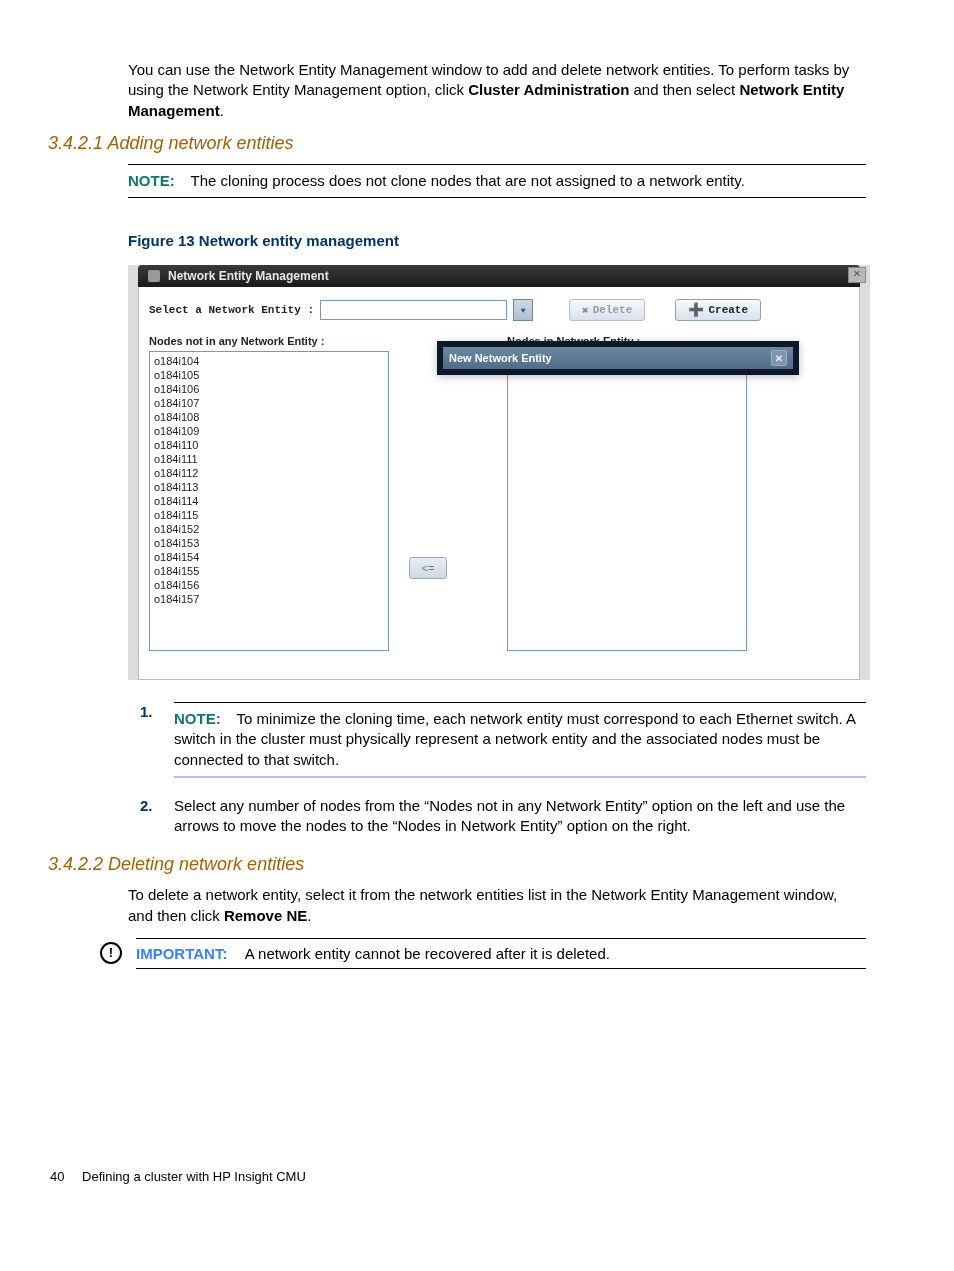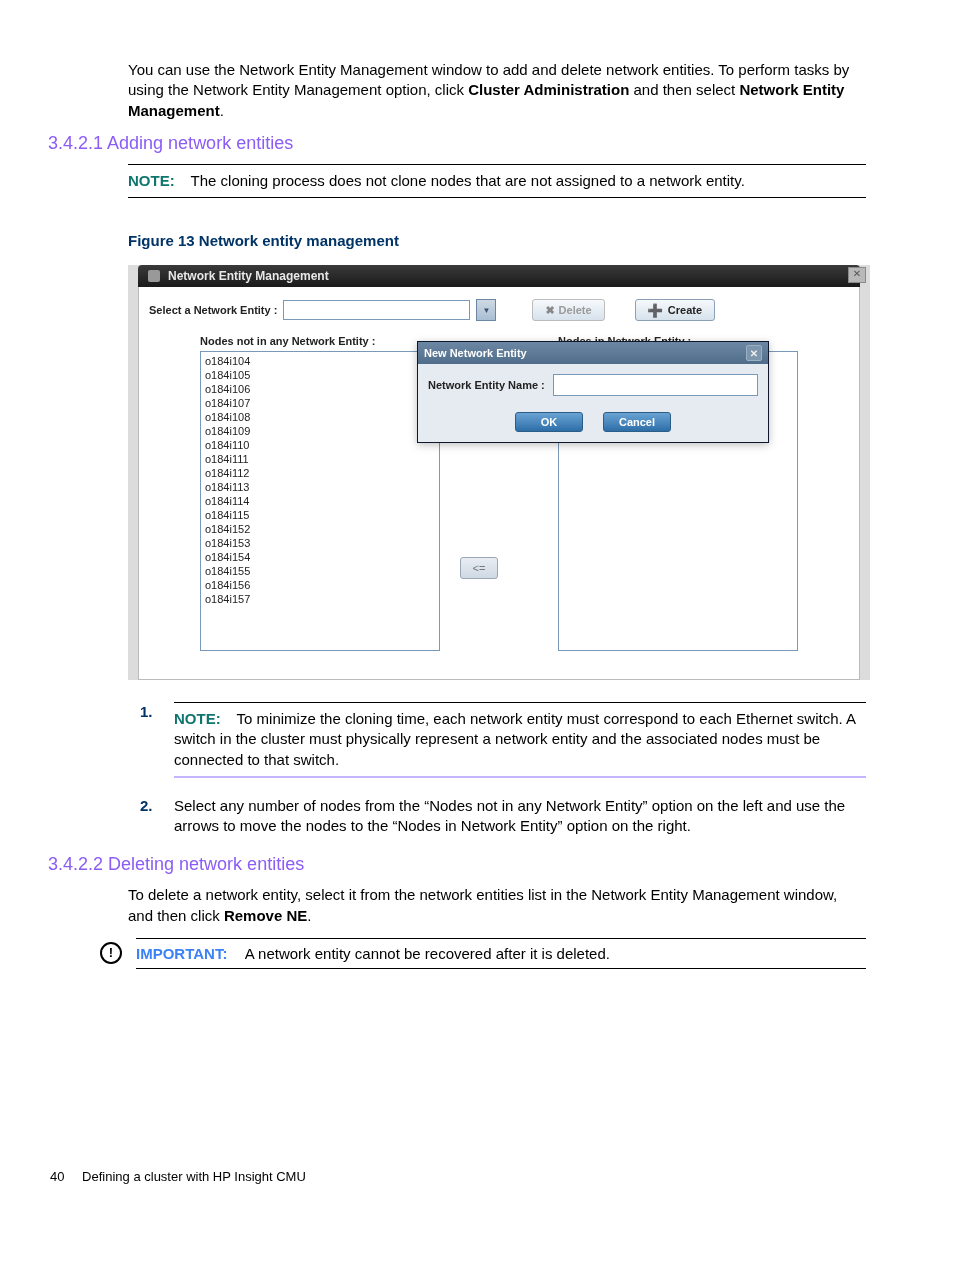--- a/index.html
+++ b/index.html
@@ -14,24 +14,25 @@
   .page {
     padding: 60px 48px 30px 48px;
   }
   .intro {
     margin-left: 80px;
     margin-right: 40px;
     line-height: 1.35;
   }
   .bold { font-weight: bold; }
   .section-heading {
-    color: #8b5cf6;
+    color: #a16207;
     font-size: 18px;
     margin: 12px 0 10px 0;
     font-weight: normal;
+    font-style: italic;
   }
   .note-block {
     margin-left: 80px;
     margin-right: 40px;
     border-top: 1px solid #000;
     border-bottom: 1px solid #000;
     padding: 6px 0;
     line-height: 1.35;
     margin-bottom: 16px;
   }
@@ -99,20 +100,21 @@
     font-family: Tahoma, Verdana, sans-serif;
     font-size: 11px;
     color: #222;
     min-height: 360px;
   }
   .top-row {
     display: flex;
     align-items: center;
     gap: 6px;
     margin-bottom: 14px;
+    font-family: Liberation Mono, monospace;
   }
   .top-row label { font-weight: bold; font-size: 11px; }
   .combo-input {
     flex: 0 0 185px;
     height: 18px;
     border: 1px solid #7a99b8;
     background: #fff;
   }
   .combo-btn {
     width: 18px; height: 20px;
@@ -133,21 +135,20 @@
     font-size: 11px;
     font-weight: bold;
   }
   .tool-btn.disabled { color: #9a9a9a; border-color:#bcbcbc; }
   .tool-btn .x { color:#888; font-weight:bold; font-size:11px;}
   .tool-btn .plus { color:#2b8f2b; font-weight:bold; font-size:13px; line-height:1;}
   .lists-row {
     display: flex;
     gap: 20px;
     position: relative;
-    justify-content: center;
   }
   .list-col { flex: none; }
   .list-label { font-weight: bold; font-size: 11px; margin-bottom: 4px; display:block;}
   .listbox {
     width: 240px;
     height: 300px;
     border: 1px solid #7a99b8;
     background: #fff;
     font-size: 11px;
     padding: 2px 4px;
@@ -168,25 +169,25 @@
     border-radius: 3px;
     background: linear-gradient(#e8edf2,#cfd9e4);
     font-size: 11px; color:#777;
     display:flex;align-items:center;justify-content:center;
   }
   .right-list-area { margin-left: 40px; }
 
   
   .popup {
     position: absolute;
-    left: 278px;
+    left: 298px;
     top: 54px;
     width: 350px;
     background: #e6ebf1;
-    border: 1px solid #0f172a;
+    border: 6px solid #0f172a;
     box-shadow: 0 2px 8px rgba(0,0,0,0.25);
   }
   .popup-title {
     background: linear-gradient(#6c87a3,#4f6d8a);
     color: #fff;
     font-size: 11px;
     font-weight: bold;
     padding: 3px 6px;
     display:flex;
     justify-content:space-between;
@@ -348,30 +349,20 @@
             <span class="list-label">Nodes in Network Entity :</span>
             <div class="listbox" style="height:300px;"></div>
           </div>
         </div>
 
         <div class="popup">
           <div class="popup-title">
             <span>New Network Entity</span>
             <span class="pclose">✕</span>
           </div>
-          <div class="popup-body">
-            <div class="prow">
-              <span>Network Entity Name :</span>
-              <input type="text" style="">
-            </div>
-            <div class="popup-btns">
-              <div class="pb">OK</div>
-              <div class="pb">Cancel</div>
-            </div>
-          </div>
         </div>
 
       </div>
     </div>
   </div>
 
   <ol class="steps">
     <li>
       <div class="inner-note">
         <span class="note-label">NOTE:</span>

